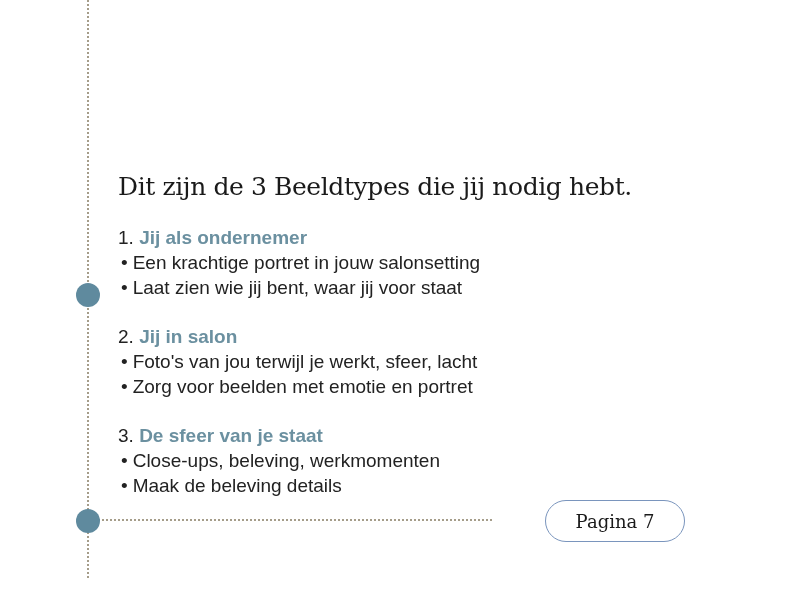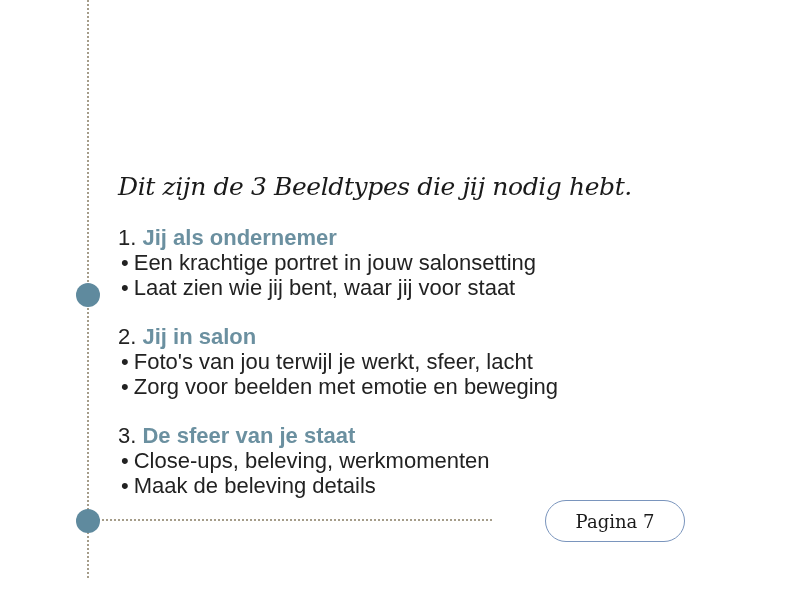--- a/index.html
+++ b/index.html
@@ -2,22 +2,22 @@
 <html><head>
   <meta charset="utf-8">
   <style>
     html, body { margin:0; padding:0; }
     body { width:800px; height:600px; background:#ffffff; position:relative; overflow:hidden; }
     .vline { position:absolute; left:87px; top:0; height:578px; width:0; border-left:2px dotted #a59d8a; }
     .hline { position:absolute; left:98px; top:519px; width:394px; height:0; border-top:2px dotted #a59d8a; }
     .dot { position:absolute; width:24px; height:24px; border-radius:50%; background:#5f8a9e; }
     .dot1 { left:76px; top:283px; }
     .dot2 { left:76px; top:509px; }
-    .title { position:absolute; left:118px; top:172px; font-family:"DejaVu Serif", serif; font-size:25px; color:#1a1a1a; letter-spacing:-0.4px; white-space:nowrap;font-style:italic; }
-    .section { position:absolute; left:118px; font-family:"Liberation Sans", sans-serif; font-size:22px; color:#222; }
+    .title { position:absolute; left:118px; top:172px; font-family:"DejaVu Serif", serif; font-size:25px; color:#1a1a1a; letter-spacing:-0.4px; white-space:nowrap; }
+    .section { position:absolute; left:118px; font-family:"Liberation Sans", sans-serif; font-size:19px; color:#222; }
     .s1 { top:228px; } .s2 { top:327px; } .s3 { top:426px; }
     .head { line-height:20px; margin-bottom:5px; }
     .num { color:#222; }
     .htext { color:#6b90a0; font-weight:bold; }
     .bullet { line-height:20px; margin-bottom:5px; padding-left:3px; white-space:nowrap; }
     .bullet .b { margin-right:5px; }
     .page-pill { position:absolute; left:545px; top:500px; width:140px; height:42px; border:1.5px solid #7a95bd; border-radius:22px; box-sizing:border-box; display:flex; align-items:center; justify-content:center; font-family:"DejaVu Serif", serif; font-size:18px; color:#1a1a1a; }
   </style>
 </head>
 <body>
@@ -31,21 +31,21 @@
 
 <div class="section s1">
   <div class="head"><span class="num">1.</span> <span class="htext">Jij als ondernemer</span></div>
   <div class="bullet"><span class="b">•</span><span>Een krachtige portret in jouw salonsetting</span></div>
   <div class="bullet"><span class="b">•</span><span>Laat zien wie jij bent, waar jij voor staat</span></div>
 </div>
 
 <div class="section s2">
   <div class="head"><span class="num">2.</span> <span class="htext">Jij in salon</span></div>
   <div class="bullet"><span class="b">•</span><span>Foto's van jou terwijl je werkt, sfeer, lacht</span></div>
-  <div class="bullet"><span class="b">•</span><span>Zorg voor beelden met emotie en beweging</span></div>
+  <div class="bullet"><span class="b">•</span><span>Zorg voor beelden met emotie en portret</span></div>
 </div>
 
 <div class="section s3">
   <div class="head"><span class="num">3.</span> <span class="htext">De sfeer van je staat</span></div>
   <div class="bullet"><span class="b">•</span><span>Close-ups, beleving, werkmomenten</span></div>
   <div class="bullet"><span class="b">•</span><span>Maak de beleving details</span></div>
 </div>
 
 <div class="page-pill">Pagina 7</div>
 

